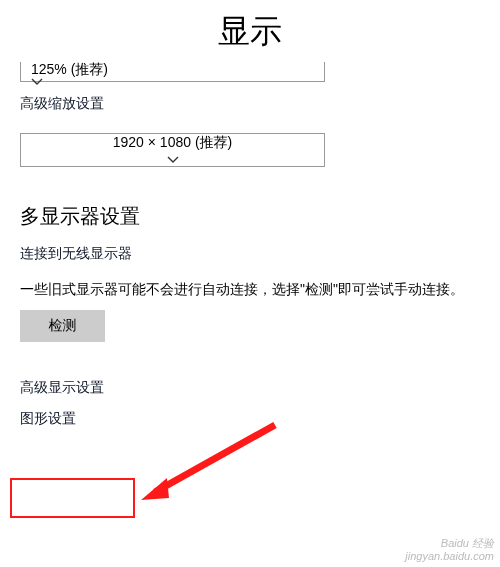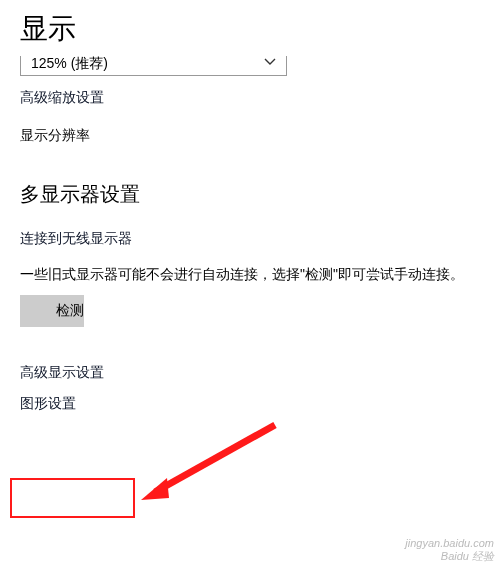--- a/index.html
+++ b/index.html
@@ -7,35 +7,37 @@
     font-family: "Microsoft YaHei", "Segoe UI", sans-serif;
     background: #fff;
     width: 500px;
     height: 567px;
     padding: 10px 20px;
     color: #000;
     position: relative;
     overflow: hidden;
   }
   .page-title {
-    font-size: 28px;
+    font-size: 32px;
     font-weight: 400;
     margin-bottom: 8px;
+    text-align: center;
   }
   .dropdown {
-    width: 267px;
+    width: 305px;
     height: 34px;
     border: 1px solid #999;
     display: flex;
     align-items: center;
     justify-content: space-between;
     padding: 0 10px;
     font-size: 14px;
     cursor: pointer;
     background: #fff;
+    flex-direction: column;
   }
   .dropdown.cut {
     height: 20px;
     border-top: none;
     align-items: flex-start;
     padding-top: 0;
     line-height: 14px;
   }
   .chevron {
     width: 12px;
@@ -50,37 +52,37 @@
   }
   .field-label {
     font-size: 14px;
     color: #000;
     margin-bottom: 6px;
   }
   .section-title {
     font-size: 20px;
     font-weight: 400;
     margin-top: 36px;
-    margin-bottom: 21px;
+    margin-bottom: 14px;
   }
   .desc-text {
     font-size: 14px;
     color: #000;
     margin-top: 16px;
     margin-bottom: 10px;
     line-height: 1.5;
   }
   .btn {
     background: #ccc;
     border: none;
-    width: 64px;
+    width: 85px;
     height: 32px;
     font-size: 14px;
     cursor: pointer;
-    text-align: right;
+    text-align: center;
   }
   .gap-s { margin-top: 12px; }
   .gap-m { margin-top: 20px; }
   .gap-l { margin-top: 36px; }
 
   
   .red-box {
     position: absolute;
     border: 2px solid #ff1a1a;
     width: 125px;
@@ -121,21 +123,26 @@
   <svg class="chevron" viewBox="0 0 12 12">
       <path d="M1 3 L6 8 L11 3" stroke="#333" stroke-width="1.4" fill="none"></path>
     </svg>
 </div>
 
 <div class="gap-s">
   <span class="link">高级缩放设置</span>
 </div>
 
 <div class="gap-m">
-  <div class="field-label">显示分辨率</div>
+  <div class="dropdown">
+    <span>1920 × 1080 (推荐)</span>
+    <svg class="chevron" viewBox="0 0 12 12">
+        <path d="M1 3 L6 8 L11 3" stroke="#333" stroke-width="1.4" fill="none"></path>
+      </svg>
+  </div>
 </div>
 
 <div class="gap-s">
 </div>
 
 <h2 class="section-title">多显示器设置</h2>
 
 <div>
   <span class="link">连接到无线显示器</span>
 </div>
@@ -161,18 +168,18 @@
         <stop offset="0%" stop-color="#ff1a1a"></stop>
         <stop offset="100%" stop-color="#ff1a1a"></stop>
       </linearGradient>
     </defs>
     <path d="M140 5 L20 72" stroke="#ff1a1a" stroke-width="7" fill="none"></path>
     <polygon points="6,80 32,58 34,78" fill="#ff1a1a"></polygon>
   </svg>
 </div>
 
 <div class="watermark">
+  <div>Baidu 经验</div>
   <div>jingyan.baidu.com</div>
-  <div>Baidu 经验</div>
 </div>
 
 
 
 
 </body></html>

